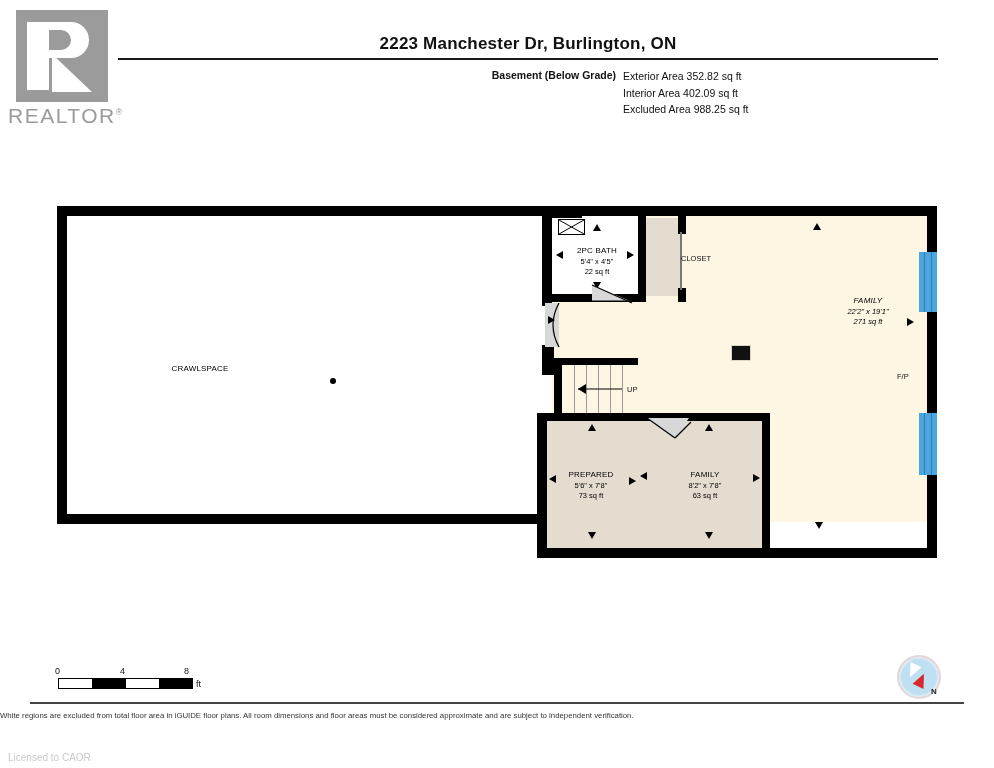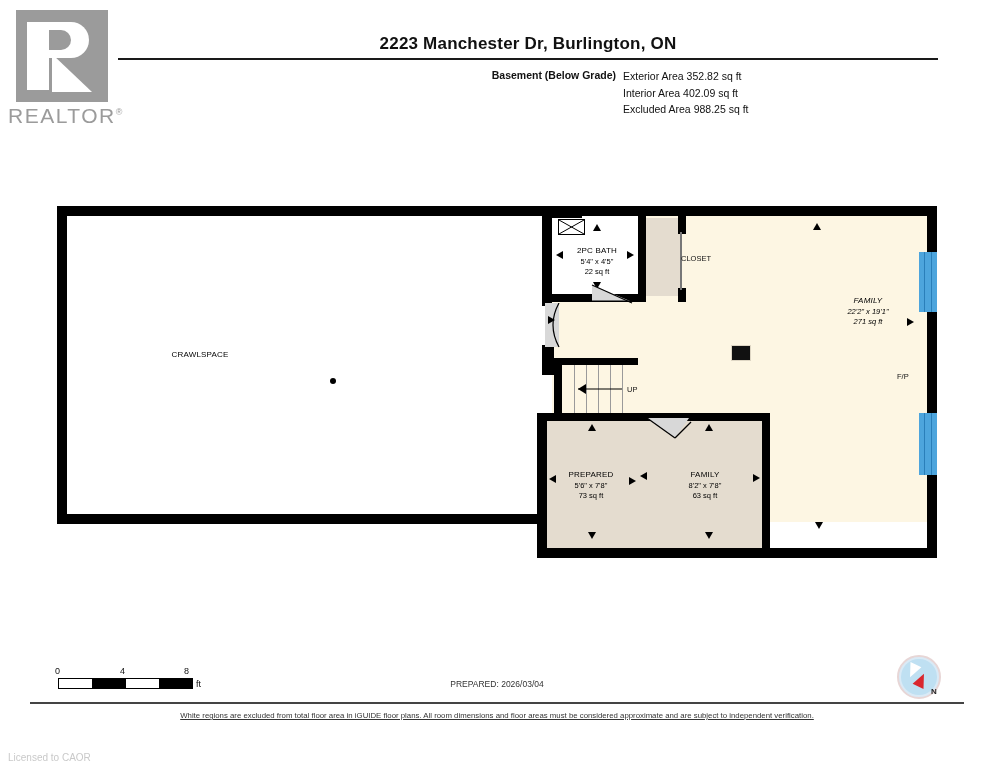--- a/index.html
+++ b/index.html
@@ -75,21 +75,21 @@
   .compass .ring2{position:absolute;inset:4px;border-radius:50%;background:#bfe0f2;}
   .compass .n-needle{position:absolute;left:10px;top:9px;width:0;height:0;
       border-left:6px solid transparent;border-right:6px solid transparent;border-bottom:14px solid #ffffff;
       transform:rotate(205deg);}
   .compass .s-needle{position:absolute;left:18px;top:18px;width:0;height:0;
       border-left:6px solid transparent;border-right:6px solid transparent;border-top:14px solid #d9272e;
       transform:rotate(205deg);}
   .compass .nlab{position:absolute;left:34px;top:32px;font-size:8px;font-weight:bold;color:#222;}
 
   .footer-rule{position:absolute;left:30px;top:702px;width:934px;height:2px;background:#444;}
-  .disclaimer{position:absolute;left:0;top:711px;width:994px;text-align:center;font-size:7.8px;color:#333;text-decoration:underline;}
+  .disclaimer{position:absolute;left:0;top:711px;width:994px;text-align:left;font-size:7.8px;color:#333;}
   .licensed{position:absolute;left:8px;top:752px;font-size:10px;color:#c9c9c9;}
 </style>
 </head>
 <body>
 
 <div class="page">
 
   <div class="realtor-logo">
     <div class="mark"></div>
     <div class="bar"></div>
@@ -110,21 +110,21 @@
       <div>Excluded Area 988.25 sq ft</div>
     </div>
   </div>
 
   <div class="plan">
 
     <div class="w" style="left:57px;top:206px;width:485px;height:10px;"></div>
     <div class="w" style="left:57px;top:206px;width:10px;height:318px;"></div>
     <div class="w" style="left:57px;top:514px;width:485px;height:10px;"></div>
     <div class="fill-white" style="left:67px;top:216px;width:475px;height:298px;"></div>
-    <div class="rlabel" style="left:150px;top:350px;width:100px;text-align:center;">
+    <div class="rlabel" style="left:150px;top:364px;width:100px;text-align:center;">
       <div class="nm">CRAWLSPACE</div>
     </div>
     <div class="dot" style="left:330px;top:378px;"></div>
 
     <div class="fill-cream" style="left:552px;top:216px;width:375px;height:306px;"></div>
 
     <div class="fill-cream" style="left:548px;top:300px;width:90px;height:60px;"></div>
 
     <div class="w" style="left:542px;top:206px;width:395px;height:10px;"></div>
     <div class="w" style="left:927px;top:206px;width:10px;height:352px;"></div>
@@ -242,21 +242,20 @@
   <div class="scale-num" style="left:120px;top:666px;">4</div>
   <div class="scale-num" style="left:184px;top:666px;">8</div>
   <div class="scalebar">
     <div class="sc-w" style="width:25%;"></div>
     <div class="sc-b" style="width:25%;"></div>
     <div class="sc-w" style="width:25%;"></div>
     <div class="sc-b" style="width:25%;"></div>
   </div>
   <div class="scale-ft">ft</div>
 
-  <div class="prepared">PREPARED: 2026/03/04</div>
 
   <div class="compass">
     <div class="ring"></div>
     <div class="ring2"></div>
     <div class="n-needle"></div>
     <div class="s-needle"></div>
     <div class="nlab">N</div>
   </div>
 
   <div class="footer-rule"></div>

